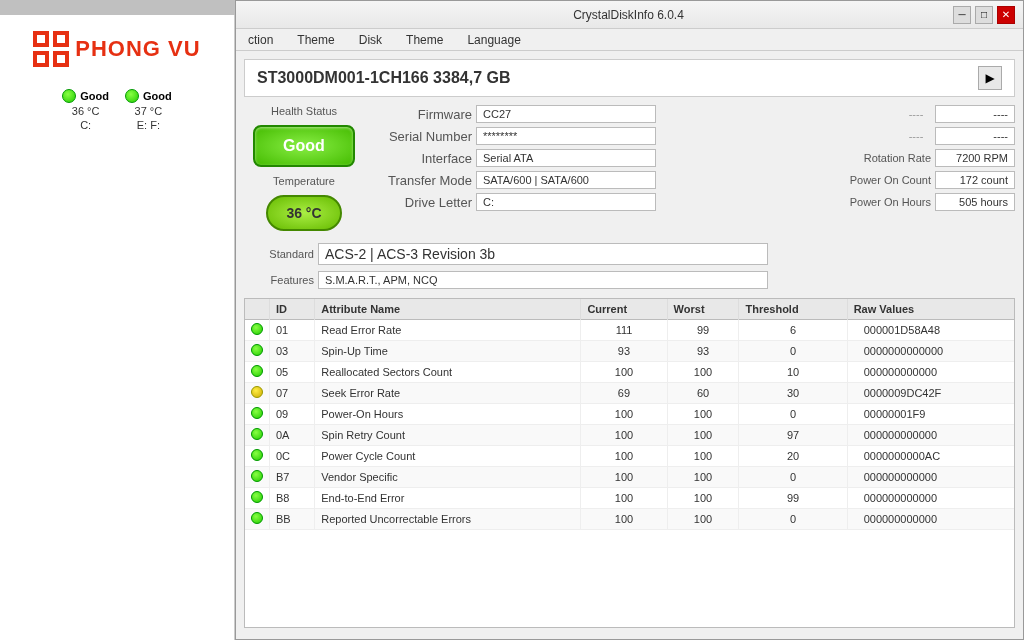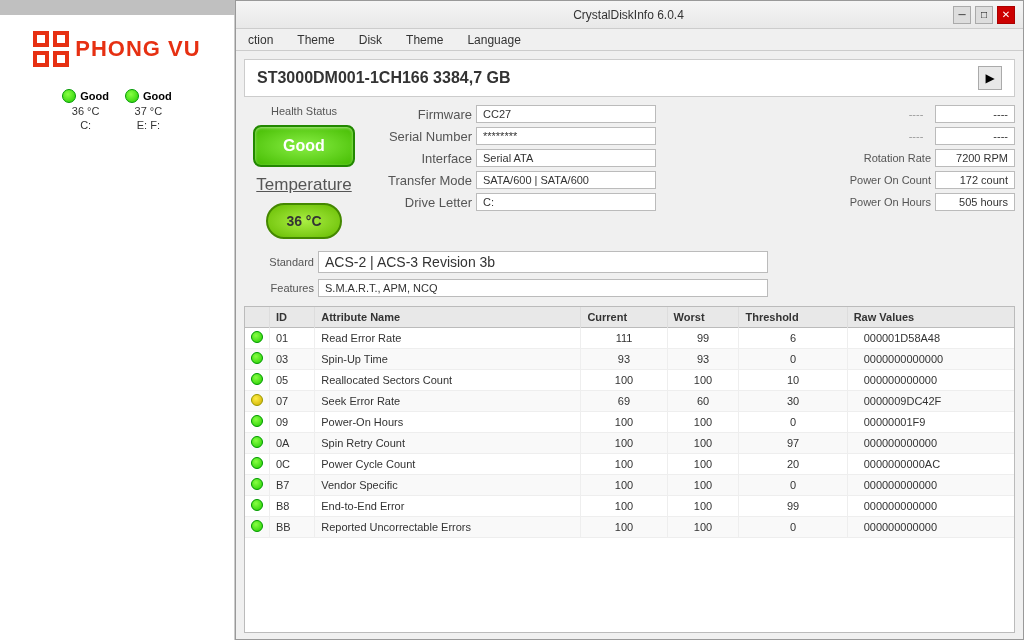--- a/index.html
+++ b/index.html
@@ -179,24 +179,23 @@
       border: 2px solid #228800;
       border-radius: 8px;
       color: white;
       font-weight: bold;
       font-size: 16px;
       padding: 10px 28px;
       cursor: default;
       box-shadow: inset 0 1px 3px rgba(255,255,255,0.5);
     }
     .temp-label {
-      font-size: 17px;
+      font-size: 11px;
       color: #555;
       text-align: right;
-      text-decoration: underline;
     }
     .temp-btn {
       background: radial-gradient(ellipse at center, #aaee44, #66bb00);
       border: 2px solid #448800;
       border-radius: 20px;
       color: #333;
       font-weight: bold;
       font-size: 14px;
       padding: 8px 18px;
       cursor: default;

